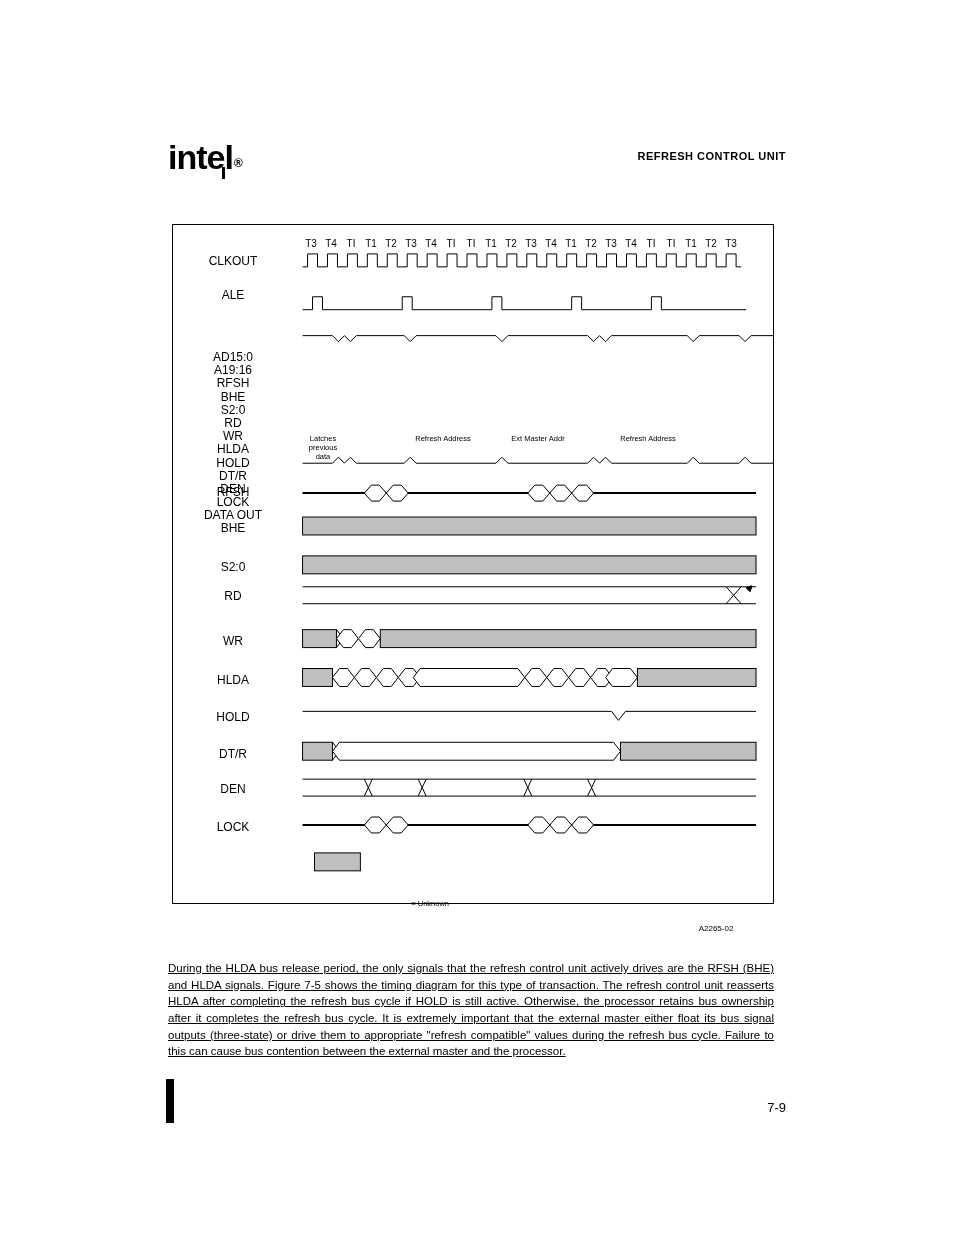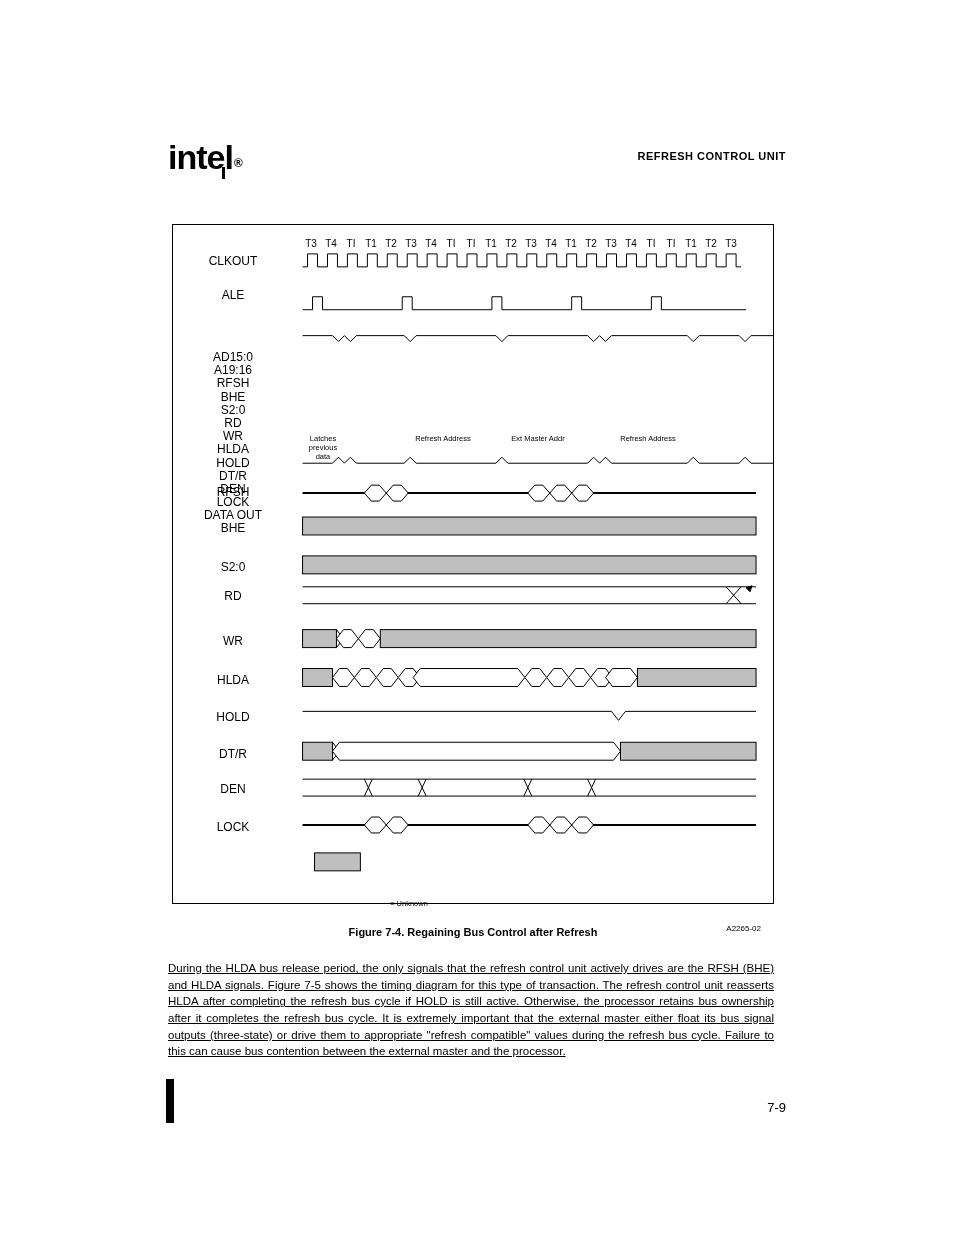--- a/index.html
+++ b/index.html
@@ -254,23 +254,22 @@
     <div class="col-label" style="left:488px;top:13px;width:20px">TI</div>
     <div class="col-label" style="left:508px;top:13px;width:20px">T1</div>
     <div class="col-label" style="left:528px;top:13px;width:20px">T2</div>
     <div class="col-label" style="left:548px;top:13px;width:20px">T3</div>
 
     <div class="data-label" style="left:130px;top:170px;width:40px">Latches previous data</div>
     <div class="data-label" style="left:235px;top:170px;width:70px">Refresh Address</div>
     <div class="data-label" style="left:330px;top:170px;width:70px">Ext Master Addr</div>
     <div class="data-label" style="left:440px;top:170px;width:70px">Refresh Address</div>
 
-    <div class="data-label" style="left:196px;top:635px;width:80px;text-align:center">= Unknown</div>
-    <div class="data-label" style="left:498px;top:660px;width:90px;text-align:right;font-size:8px">A2265-02</div>
+    <div class="data-label" style="left:196px;top:635px;width:80px;text-align:right">= Unknown</div>
+    <div class="data-label" style="left:498px;top:660px;width:90px;font-size:8px">A2265-02</div>
   </div>
 
-  <div class="figcap">Figure 7-4. Regaining Bus Control after Refresh</div>
 
   <div class="body-text">During the HLDA bus release period, the only signals that the refresh control unit actively drives are the RFSH (BHE) and HLDA signals. Figure 7-5 shows the timing diagram for this type of transaction. The refresh control unit reasserts HLDA after completing the refresh bus cycle if HOLD is still active. Otherwise, the processor retains bus ownership after it completes the refresh bus cycle. It is extremely important that the external master either float its bus signal outputs (three-state) or drive them to appropriate "refresh compatible" values during the refresh bus cycle. Failure to this can cause bus contention between the external master and the processor.</div>
 
   <div class="page-num">7-9</div>
   <div class="bigbar"></div>
 </div>
 
 </body></html>

